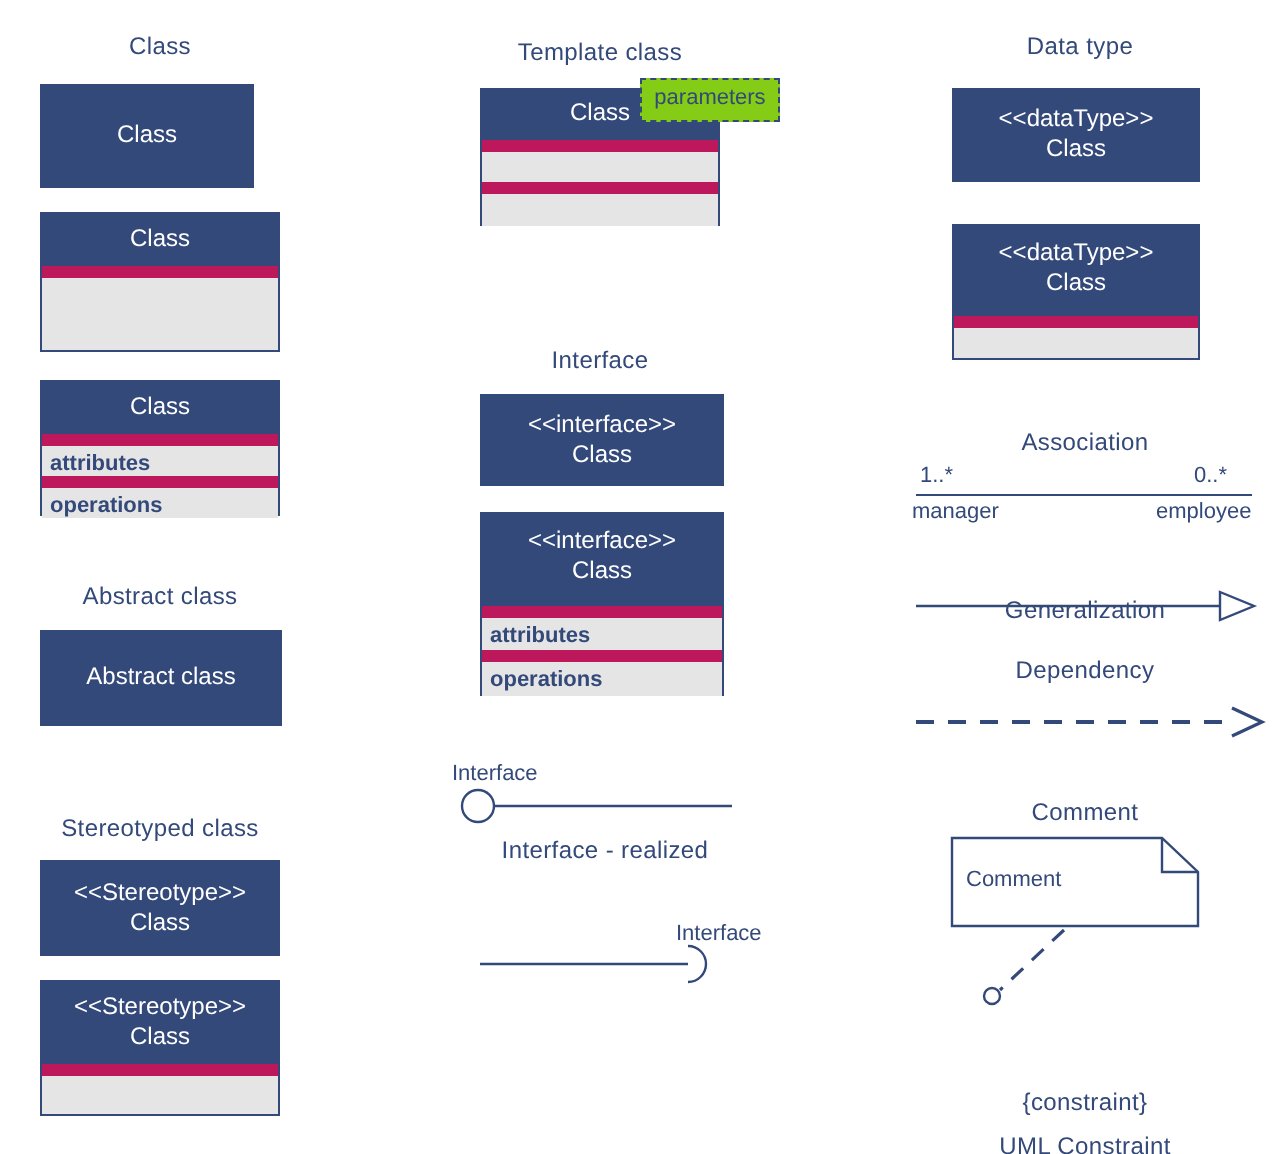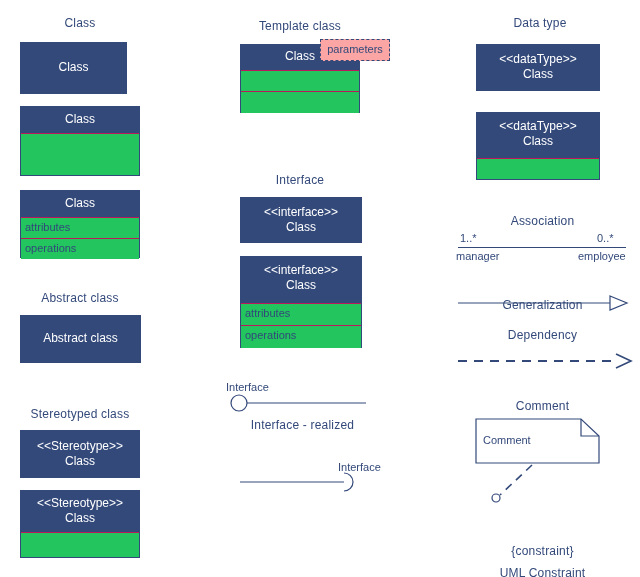--- a/index.html
+++ b/index.html
@@ -37,39 +37,40 @@
     color:#ffffff;
     font-size:12px;
     text-align:center;
     padding:5px 2px 6px 2px;
     line-height:15px;
     box-sizing:border-box;
   }
   .uml-head.solo{display:flex;align-items:center;justify-content:center;height:100%;}
   .uml-sec{
     box-sizing:border-box;
-    border-top:1px solid #be185d;
-    background:#22c55e;
+    border-top:6px solid #be185d;
+    background:#e5e5e5;
     font-size:11px;
     color:#33497a;
     padding:2px 4px;
     line-height:15px;
     flex:1 1 auto;
     min-height:0;
+    font-weight:bold;
   }
   .uml-sec.empty{color:transparent;}
   .stereo{display:block;}
   .cname{display:block;}
 
   
   .param-box{
     position:absolute;
     box-sizing:border-box;
     border:1px dashed #33497a;
-    background:#fca5a5;
+    background:#84cc16;
     color:#33497a;
     font-size:11px;
     text-align:center;
     line-height:19px;
     z-index:5;
   }
 
   
   .hline{position:absolute;height:0;border-top:1px solid #33497a;}
 

